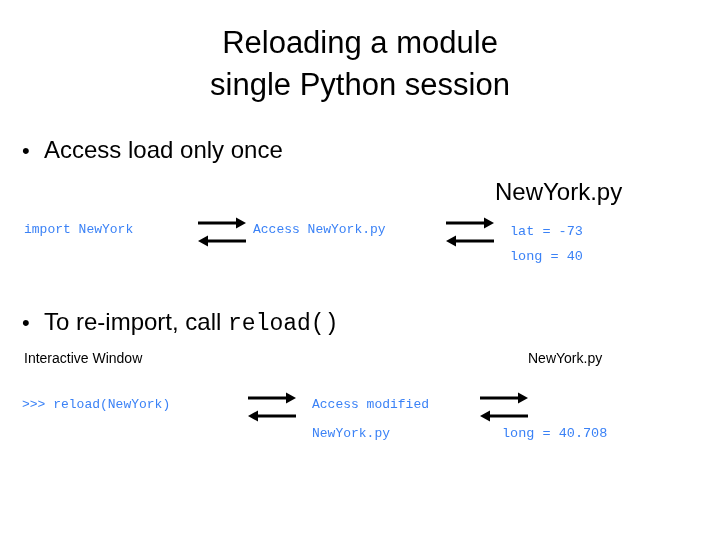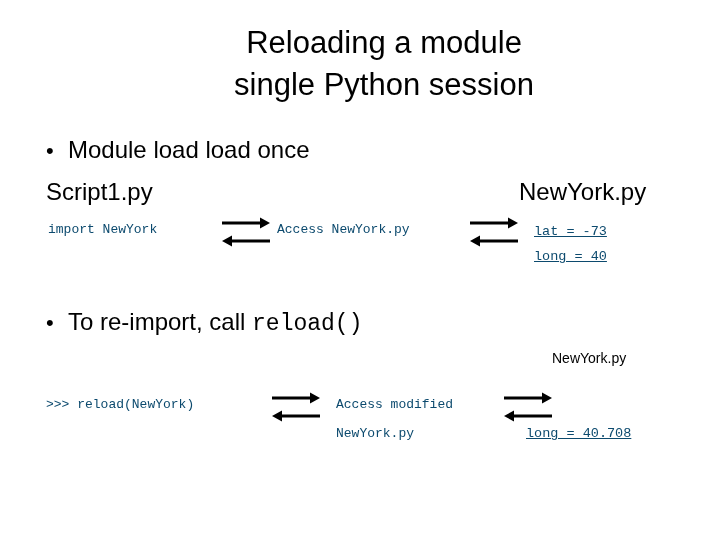--- a/index.html
+++ b/index.html
@@ -13,21 +13,20 @@
     position: relative;
     overflow: hidden;
     font-family: "Liberation Sans", sans-serif;
     color: #000000;
     -webkit-font-smoothing: none;
   }
 
   .slide {
     position: absolute;
     inset: 0;
-    margin-left: 24px;
   }
 
   
   .title-block {
     position: absolute;
     top: 22px;
     left: 0;
     width: 720px;
     text-align: center;
   }
@@ -83,27 +82,26 @@
     color: #000000;
     white-space: nowrap;
   }
 
   
   .code {
     position: absolute;
     font-family: "Liberation Mono", monospace;
     font-size: 13px;
     line-height: 18px;
-    color: #0c4a6e;
+    color: #3b82f6;
     white-space: pre;
   }
   .code.big {
     font-size: 13.5px;
     line-height: 25px;
-    text-decoration: underline;
   }
 
   
   .arrow-pair {
     position: absolute;
     width: 52px;
     height: 34px;
   }
   .arrow-pair svg {
     display: block;
@@ -116,24 +114,23 @@
 
 <div class="slide">
 
   <div class="title-block">
     <div class="title-line">Reloading a module</div>
     <div class="title-line">single Python session</div>
   </div>
 
   <div class="bullet-row" style="left:22px; top:136px;">
     <span class="bullet-dot">•</span>
-    <span class="bullet-text">Module load load once</span>
+    <span class="bullet-text">Access load only once</span>
   </div>
 
-  <div class="file-label-lg" style="left:22px; top:178px;">Script1.py</div>
 
   <div class="file-label-lg" style="left:495px; top:178px;">NewYork.py</div>
 
   <div class="code" style="left:24px; top:221px;">import NewYork</div>
 
   <div class="arrow-pair" style="left:196px; top:214px;">
     <svg viewBox="0 0 52 34" xmlns="http://www.w3.org/2000/svg">
       <line x1="2" y1="9" x2="42" y2="9" stroke="#000" stroke-width="3"></line>
       <polygon points="40,3.5 50,9 40,14.5" fill="#000"></polygon>
       <line x1="10" y1="27" x2="50" y2="27" stroke="#000" stroke-width="3"></line>
@@ -153,20 +150,21 @@
   </div>
 
   <div class="code big" style="left:510px; top:219px;">lat = -73</div>
   <div class="code big" style="left:510px; top:244px;">long = 40</div>
 
   <div class="bullet-row" style="left:22px; top:308px;">
     <span class="bullet-dot">•</span>
     <span class="bullet-text"><span>To re-import, call </span><span class="mono-inline">reload()</span></span>
   </div>
 
+  <div class="file-label-sm" style="left:24px; top:350px;">Interactive Window</div>
 
   <div class="file-label-sm" style="left:528px; top:350px;">NewYork.py</div>
 
   <div class="code" style="left:22px; top:396px;">&gt;&gt;&gt; reload(NewYork)</div>
 
   <div class="arrow-pair" style="left:246px; top:389px;">
     <svg viewBox="0 0 52 34" xmlns="http://www.w3.org/2000/svg">
       <line x1="2" y1="9" x2="42" y2="9" stroke="#000" stroke-width="3"></line>
       <polygon points="40,3.5 50,9 40,14.5" fill="#000"></polygon>
       <line x1="10" y1="27" x2="50" y2="27" stroke="#000" stroke-width="3"></line>

